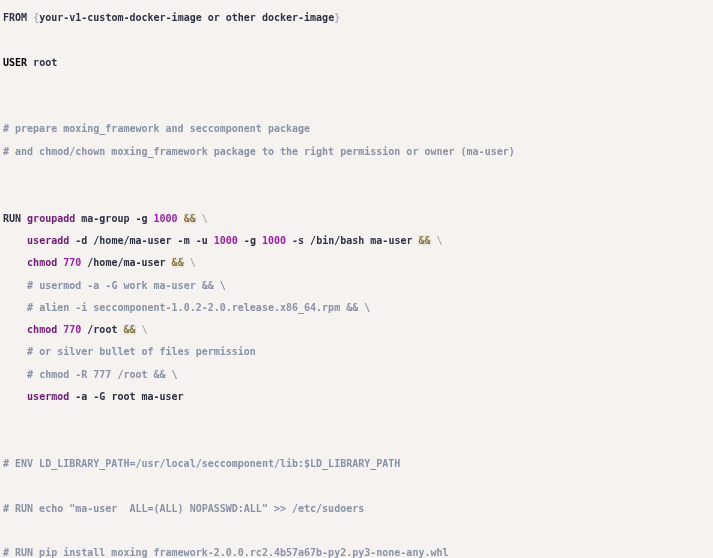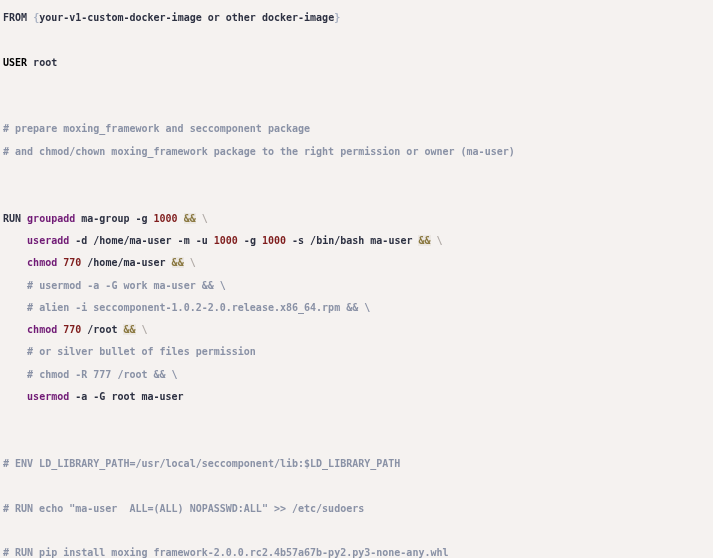--- a/index.html
+++ b/index.html
@@ -33,21 +33,21 @@
     line-height: 22.3px;
     font-weight: bold;
   }
   .line.blank { color: transparent; }
 
   
   .tok-instruction { color: #2d3142; }
   .tok-plain       { color: #2d3142; }
   .tok-comment     { color: #8a92a6; }
   .tok-command     { color: #701a75; }
-  .tok-number      { color: #7f1d1d; }
+  .tok-number      { color: #a21caf; }
   .tok-operator    { color: #8a7840; background: #ece8e4; }
   .tok-continuation{ color: #b0aaa6; }
   .tok-brace       { color: #a9b2c3; }
 </style>
 </head>
 <body>
 
 <div id="code-view"><div class="line"><span class="tok-instruction">FROM</span><span class="tok-plain"> </span><span class="tok-brace">{</span><span class="tok-plain">your-v1-custom-docker-image or other docker-image</span><span class="tok-brace">}</span></div><div class="line blank">​</div><div class="line"><span class="tok-user-keyword">USER</span><span class="tok-plain"> root</span></div><div class="line blank">​</div><div class="line blank">​</div><div class="line"><span class="tok-comment"># prepare moxing_framework and seccomponent package</span></div><div class="line"><span class="tok-comment"># and chmod/chown moxing_framework package to the right permission or owner (ma-user)</span></div><div class="line blank">​</div><div class="line blank">​</div><div class="line"><span class="tok-instruction">RUN</span><span class="tok-plain"> </span><span class="tok-command">groupadd</span><span class="tok-plain"> ma-group -g </span><span class="tok-number">1000</span><span class="tok-plain"> </span><span class="tok-operator">&amp;&amp;</span><span class="tok-plain"> </span><span class="tok-continuation">\</span></div><div class="line"><span class="tok-plain">    </span><span class="tok-command">useradd</span><span class="tok-plain"> -d /home/ma-user -m -u </span><span class="tok-number">1000</span><span class="tok-plain"> -g </span><span class="tok-number">1000</span><span class="tok-plain"> -s /bin/bash ma-user </span><span class="tok-operator">&amp;&amp;</span><span class="tok-plain"> </span><span class="tok-continuation">\</span></div><div class="line"><span class="tok-plain">    </span><span class="tok-command">chmod</span><span class="tok-plain"> </span><span class="tok-number">770</span><span class="tok-plain"> /home/ma-user </span><span class="tok-operator">&amp;&amp;</span><span class="tok-plain"> </span><span class="tok-continuation">\</span></div><div class="line"><span class="tok-plain">    </span><span class="tok-comment"># usermod -a -G work ma-user &amp;&amp; \</span></div><div class="line"><span class="tok-plain">    </span><span class="tok-comment"># alien -i seccomponent-1.0.2-2.0.release.x86_64.rpm &amp;&amp; \</span></div><div class="line"><span class="tok-plain">    </span><span class="tok-command">chmod</span><span class="tok-plain"> </span><span class="tok-number">770</span><span class="tok-plain"> /root </span><span class="tok-operator">&amp;&amp;</span><span class="tok-plain"> </span><span class="tok-continuation">\</span></div><div class="line"><span class="tok-plain">    </span><span class="tok-comment"># or silver bullet of files permission</span></div><div class="line"><span class="tok-plain">    </span><span class="tok-comment"># chmod -R 777 /root &amp;&amp; \</span></div><div class="line"><span class="tok-plain">    </span><span class="tok-command">usermod</span><span class="tok-plain"> -a -G root ma-user</span></div><div class="line blank">​</div><div class="line blank">​</div><div class="line"><span class="tok-comment"># ENV LD_LIBRARY_PATH=/usr/local/seccomponent/lib:$LD_LIBRARY_PATH</span></div><div class="line blank">​</div><div class="line"><span class="tok-comment"># RUN echo "ma-user  ALL=(ALL) NOPASSWD:ALL" &gt;&gt; /etc/sudoers</span></div><div class="line blank">​</div><div class="line"><span class="tok-comment"># RUN pip install moxing_framework-2.0.0.rc2.4b57a67b-py2.py3-none-any.whl</span></div></div>
 
 </body></html>

